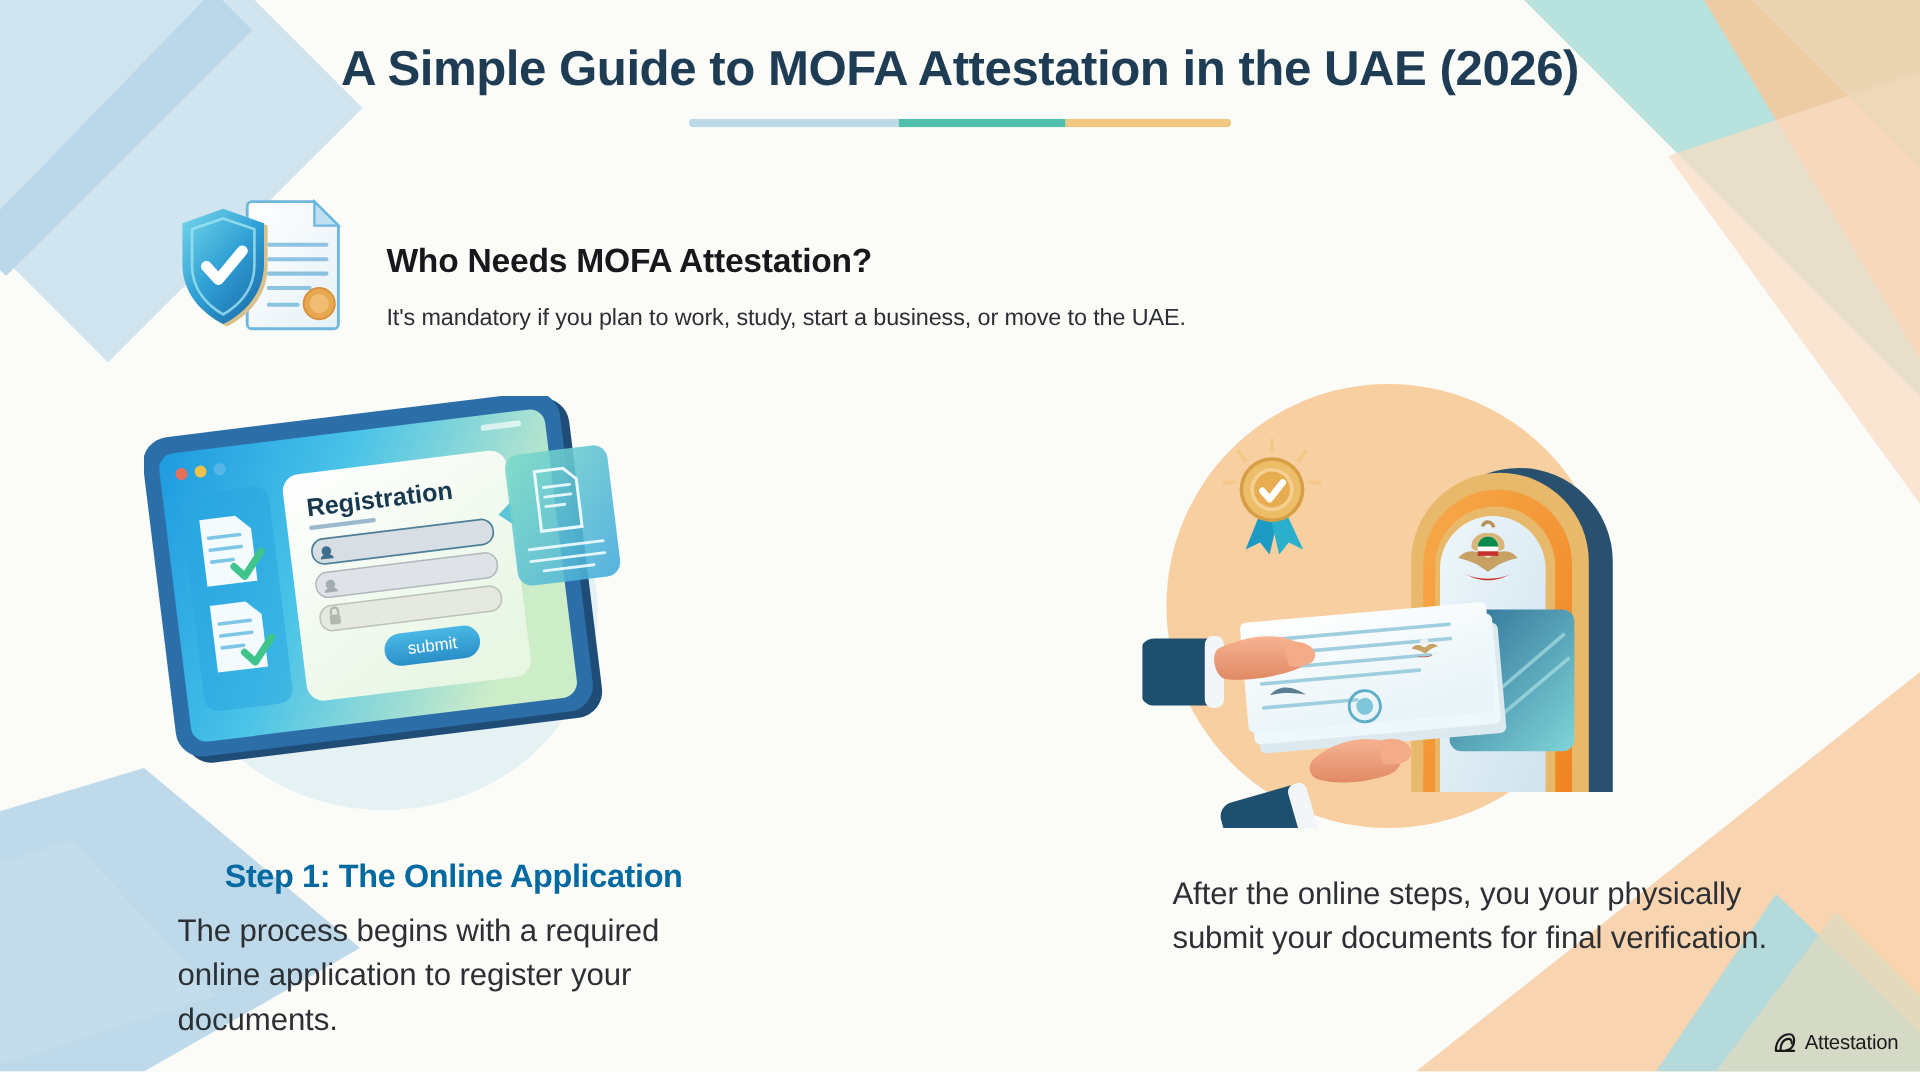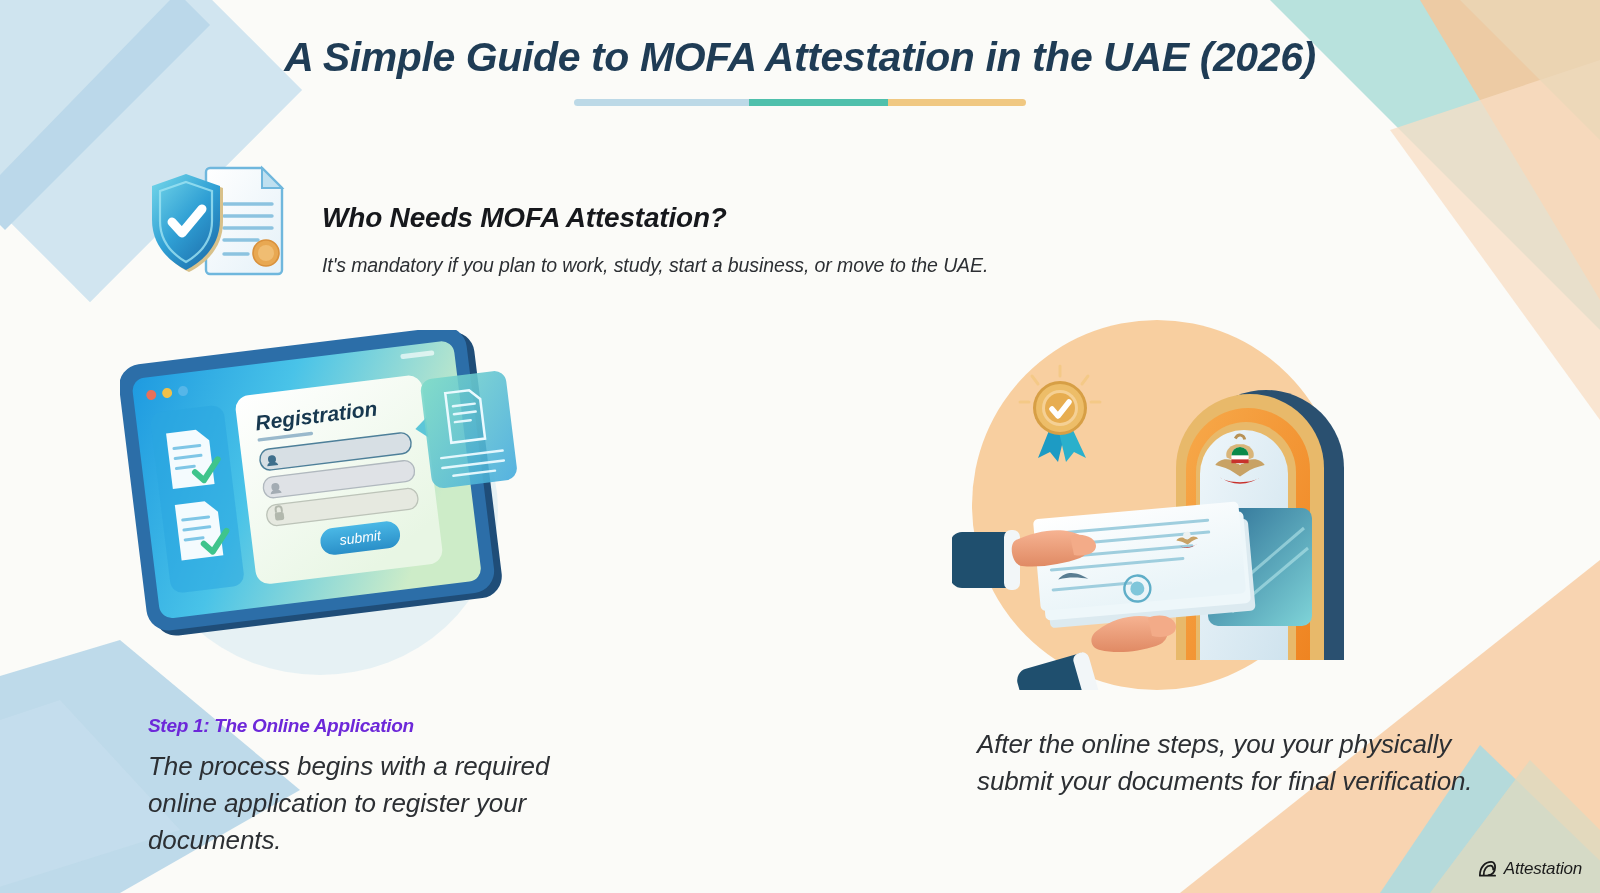--- a/index.html
+++ b/index.html
@@ -3,21 +3,21 @@
 <meta charset="utf-8">
 <style>
   * { margin:0; padding:0; box-sizing:border-box; }
   html, body { width:1600px; height:893px; }
   body {
     font-family:"Liberation Sans", sans-serif;
     background:#fbfbf8;
     overflow:hidden;
     position:relative;
   }
-  .canvas { position:absolute; inset:0; width:1600px; height:893px; overflow:hidden;font-style:italic; }
+  .canvas { position:absolute; inset:0; width:1600px; height:893px; overflow:hidden; }
 
   
   .bg { position:absolute; inset:0; z-index:0; pointer-events:none; }
 
   
   .title-wrap { position:absolute; left:0; top:34px; width:1600px; z-index:5; text-align:center; }
   .title {
     font-size:41px; font-weight:bold; color:#1f3c55; letter-spacing:-0.4px;
     white-space:nowrap;
   }
@@ -36,21 +36,21 @@
 
   
   .step { position:absolute; z-index:5; }
   .step-1 { left:120px; top:330px; width:470px; }
   .step-2 { left:952px; top:300px; width:520px; }
   .step-art { position:relative; }
   .step-art-1 { width:440px; height:350px; }
   .step-art-2 { width:470px; height:390px; }
   .step-caption-1 { position:absolute; left:28px; top:385px; width:460px; }
   .step-caption-2 { position:absolute; left:25px; top:415px; width:520px; }
-  .step-title { font-size:19px; font-weight:bold; color:#6d28d9; letter-spacing:-0.3px; white-space:nowrap; }
+  .step-title { font-size:27px; font-weight:bold; color:#0369a1; letter-spacing:-0.3px; white-space:nowrap;text-align:center; }
   .step-body { margin-top:11px; font-size:26px; line-height:1.42; color:#2c2f33; letter-spacing:-0.1px; }
 
   
   .watermark {
     position:absolute; right:18px; bottom:14px; z-index:20;
     display:flex; align-items:center; gap:7px;
   }
   .wm-label { font-size:17px; color:#1a1a1a; letter-spacing:-0.2px; }
 </style>
 </head>

